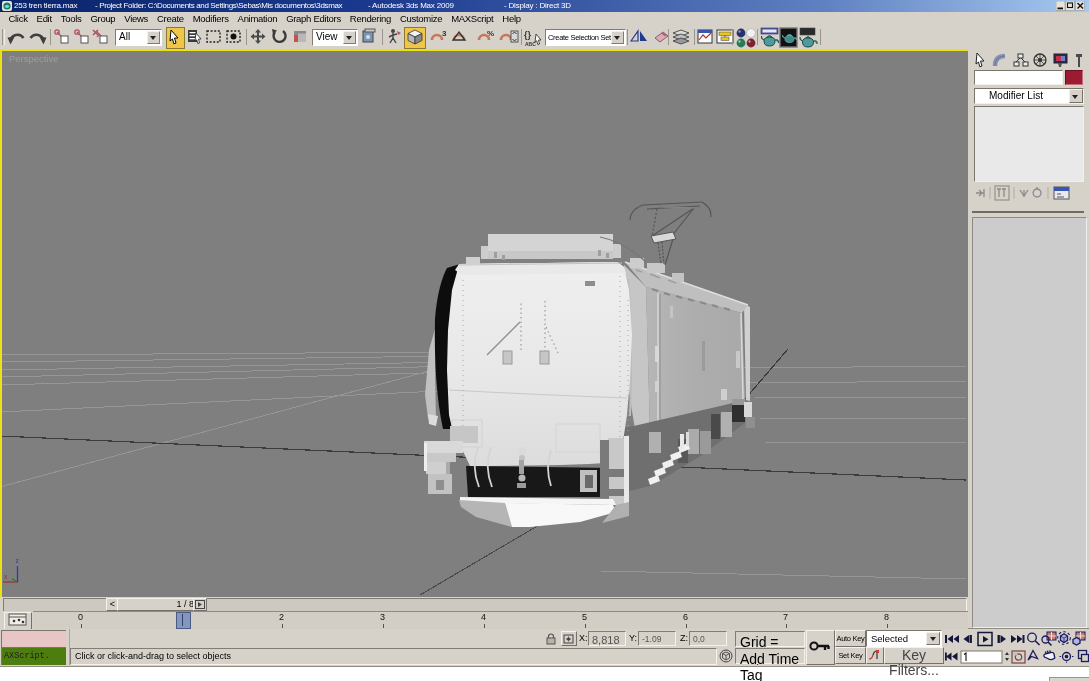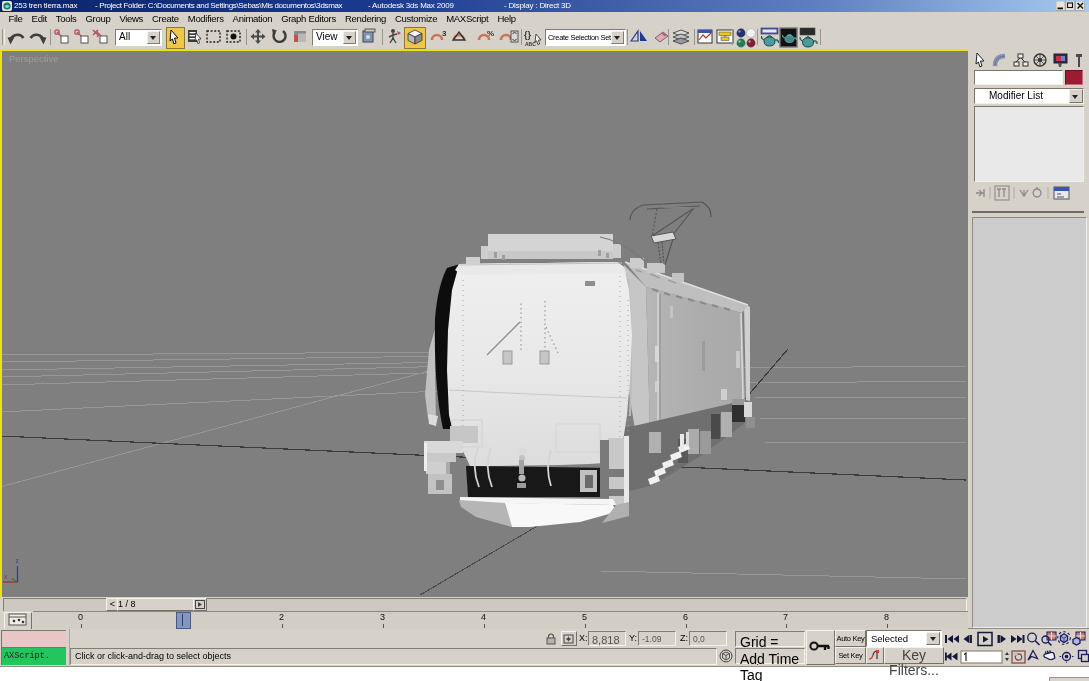--- a/index.html
+++ b/index.html
@@ -55,21 +55,21 @@
       <rect x="0" y="0" width="9" height="9.5" fill="#e8e4dc" stroke="#8a8680" stroke-width="0.5"></rect>
       <rect x="9.5" y="0" width="9" height="9.5" fill="#e8e4dc" stroke="#8a8680" stroke-width="0.5"></rect>
       <rect x="19.5" y="0" width="9" height="9.5" fill="#e8e4dc" stroke="#8a8680" stroke-width="0.5"></rect>
       <rect x="1.5" y="6.5" width="5.5" height="1.8" fill="#111"></rect>
       <rect x="11.5" y="2" width="5" height="4.5" fill="none" stroke="#111" stroke-width="1.1"></rect>
       <path d="M21.5,2 L27,7.5 M27,2 L21.5,7.5" stroke="#111" stroke-width="1.4"></path>
     </g>
   </svg>
 </div>
 
-<div class="abs menubar"><span style="margin-left:4px">File</span><span>Edit</span><span>Tools</span><span>Group</span><span>Views</span><span>Create</span><span>Modifiers</span><span>Animation</span><span>Graph Editors</span><span>Rendering</span><span>Customize</span><span>MAXScript</span><span>Help</span></div>
+<div class="abs menubar"><span style="margin-left:4px">Click</span><span>Edit</span><span>Tools</span><span>Group</span><span>Views</span><span>Create</span><span>Modifiers</span><span>Animation</span><span>Graph Editors</span><span>Rendering</span><span>Customize</span><span>MAXScript</span><span>Help</span></div>
 
 <div class="abs toolbar" id="toolbar">
  <div class="abs" style="left:2px;top:4px;width:1px;height:16px;background:#9a968e"></div>
  <div class="abs" style="left:4px;top:4px;width:1px;height:16px;background:#f2eee6"></div>
  <svg class="abs" style="left:6px;top:3px" width="42" height="18" viewBox="0 0 42 18">
    <path d="M4.5,13 A7,6.5 0 0,1 17.5,10" fill="none" stroke="#3e3e3e" stroke-width="2.4"></path>
    <path d="M1.5,9.5 L8.5,9 L4.5,16.5 Z" fill="#3e3e3e"></path>
    <path d="M37.5,13 A7,6.5 0 0,0 24.5,10" fill="none" stroke="#3e3e3e" stroke-width="2.4"></path>
    <path d="M40.5,9.5 L33.5,9 L37.5,16.5 Z" fill="#3e3e3e"></path>
  </svg>
@@ -458,21 +458,21 @@
  </svg>
  <div class="abs" style="left:4px;top:162px;width:112px;height:2px;background:#6f6b63;"></div>
 
  <div class="abs" style="left:4px;top:168px;width:113px;height:409px;background:#cccccc;border-top:1px solid #8f8b83;border-left:1px solid #8f8b83;border-bottom:1px solid #eee;border-right:1px solid #eee;"></div>
  <div class="abs" style="left:0px;top:579px;width:121px;height:1px;background:#8f8b83;"></div>
 </div>
 
 <div class="abs row-slider" id="rowslider">
   <div class="abs sunken" style="left:3px;top:1px;width:962px;height:12px;background:#cdc9c1;"></div>
   <div class="abs raised f9" style="left:106px;top:1px;width:11px;height:11px;text-align:center;line-height:11px;">&lt;</div>
-  <div class="abs raised f9" style="left:117px;top:1px;width:76px;height:11px;text-align:left;line-height:11px;">1 / 8</div>
+  <div class="abs raised f9" style="left:117px;top:1px;width:76px;height:11px;text-align:right;line-height:11px;">1 / 8</div>
   <div class="abs raised" style="left:193px;top:1px;width:12px;height:11px;">
     <svg width="10" height="9" viewBox="0 0 10 9" style="position:absolute;left:1px;top:1px">
         <rect x="0.5" y="0.5" width="9" height="8" fill="none" stroke="#444"></rect>
         <path d="M3,2 L7,4.5 L3,7 Z" fill="#444"></path>
       </svg>
   </div>
 </div>
 
 <div class="abs row-track" id="rowtrack">
   <div class="abs raised" style="left:4px;top:1px;width:26px;height:16px;">
@@ -503,21 +503,21 @@
     <div class="tick" style="left:786px"></div>
     <div class="tick" style="left:887px"></div>
   <div class="abs" style="left:176px;top:1px;width:13px;height:15px;background:#8296c0;border:1px solid #4a5a80;">
       <div class="abs" style="left:5px;top:1px;width:1px;height:12px;background:#32406a"></div>
     </div>
 </div>
 
 <div class="abs row-status" id="rowstatus">
 
   <div class="abs" style="left:1px;top:1px;width:64px;height:16px;background:#e9c6c6;border-top:1px solid #7a766e;border-left:1px solid #7a766e;border-bottom:1px solid #fff;border-right:1px solid #fff;"></div>
-  <div class="abs" style="left:1px;top:18px;width:64px;height:17px;background:#22c55e;border-top:1px solid #7a766e;border-left:1px solid #7a766e;font-family:'Liberation Mono',monospace;font-size:8.5px;color:#222;">
+  <div class="abs" style="left:1px;top:18px;width:64px;height:17px;background:#4d7c0f;border-top:1px solid #7a766e;border-left:1px solid #7a766e;font-family:'Liberation Mono',monospace;font-size:8.5px;color:#222;">
       <span style="position:absolute;left:2px;top:3px">AXScript.</span>
     </div>
   <div class="abs" style="left:66px;top:0px;width:3px;height:36px;background:#d6d2ca;border-right:1px solid #aaa69e;"></div>
 
 
   <div class="abs sunken f9" style="left:70px;top:19px;width:645px;height:15px;">
       <span style="position:absolute;left:4px;top:2px">Click or click-and-drag to select objects</span>
     </div>
 
   <svg class="abs" style="left:545px;top:4px" width="12" height="12" viewBox="0 0 12 12">

